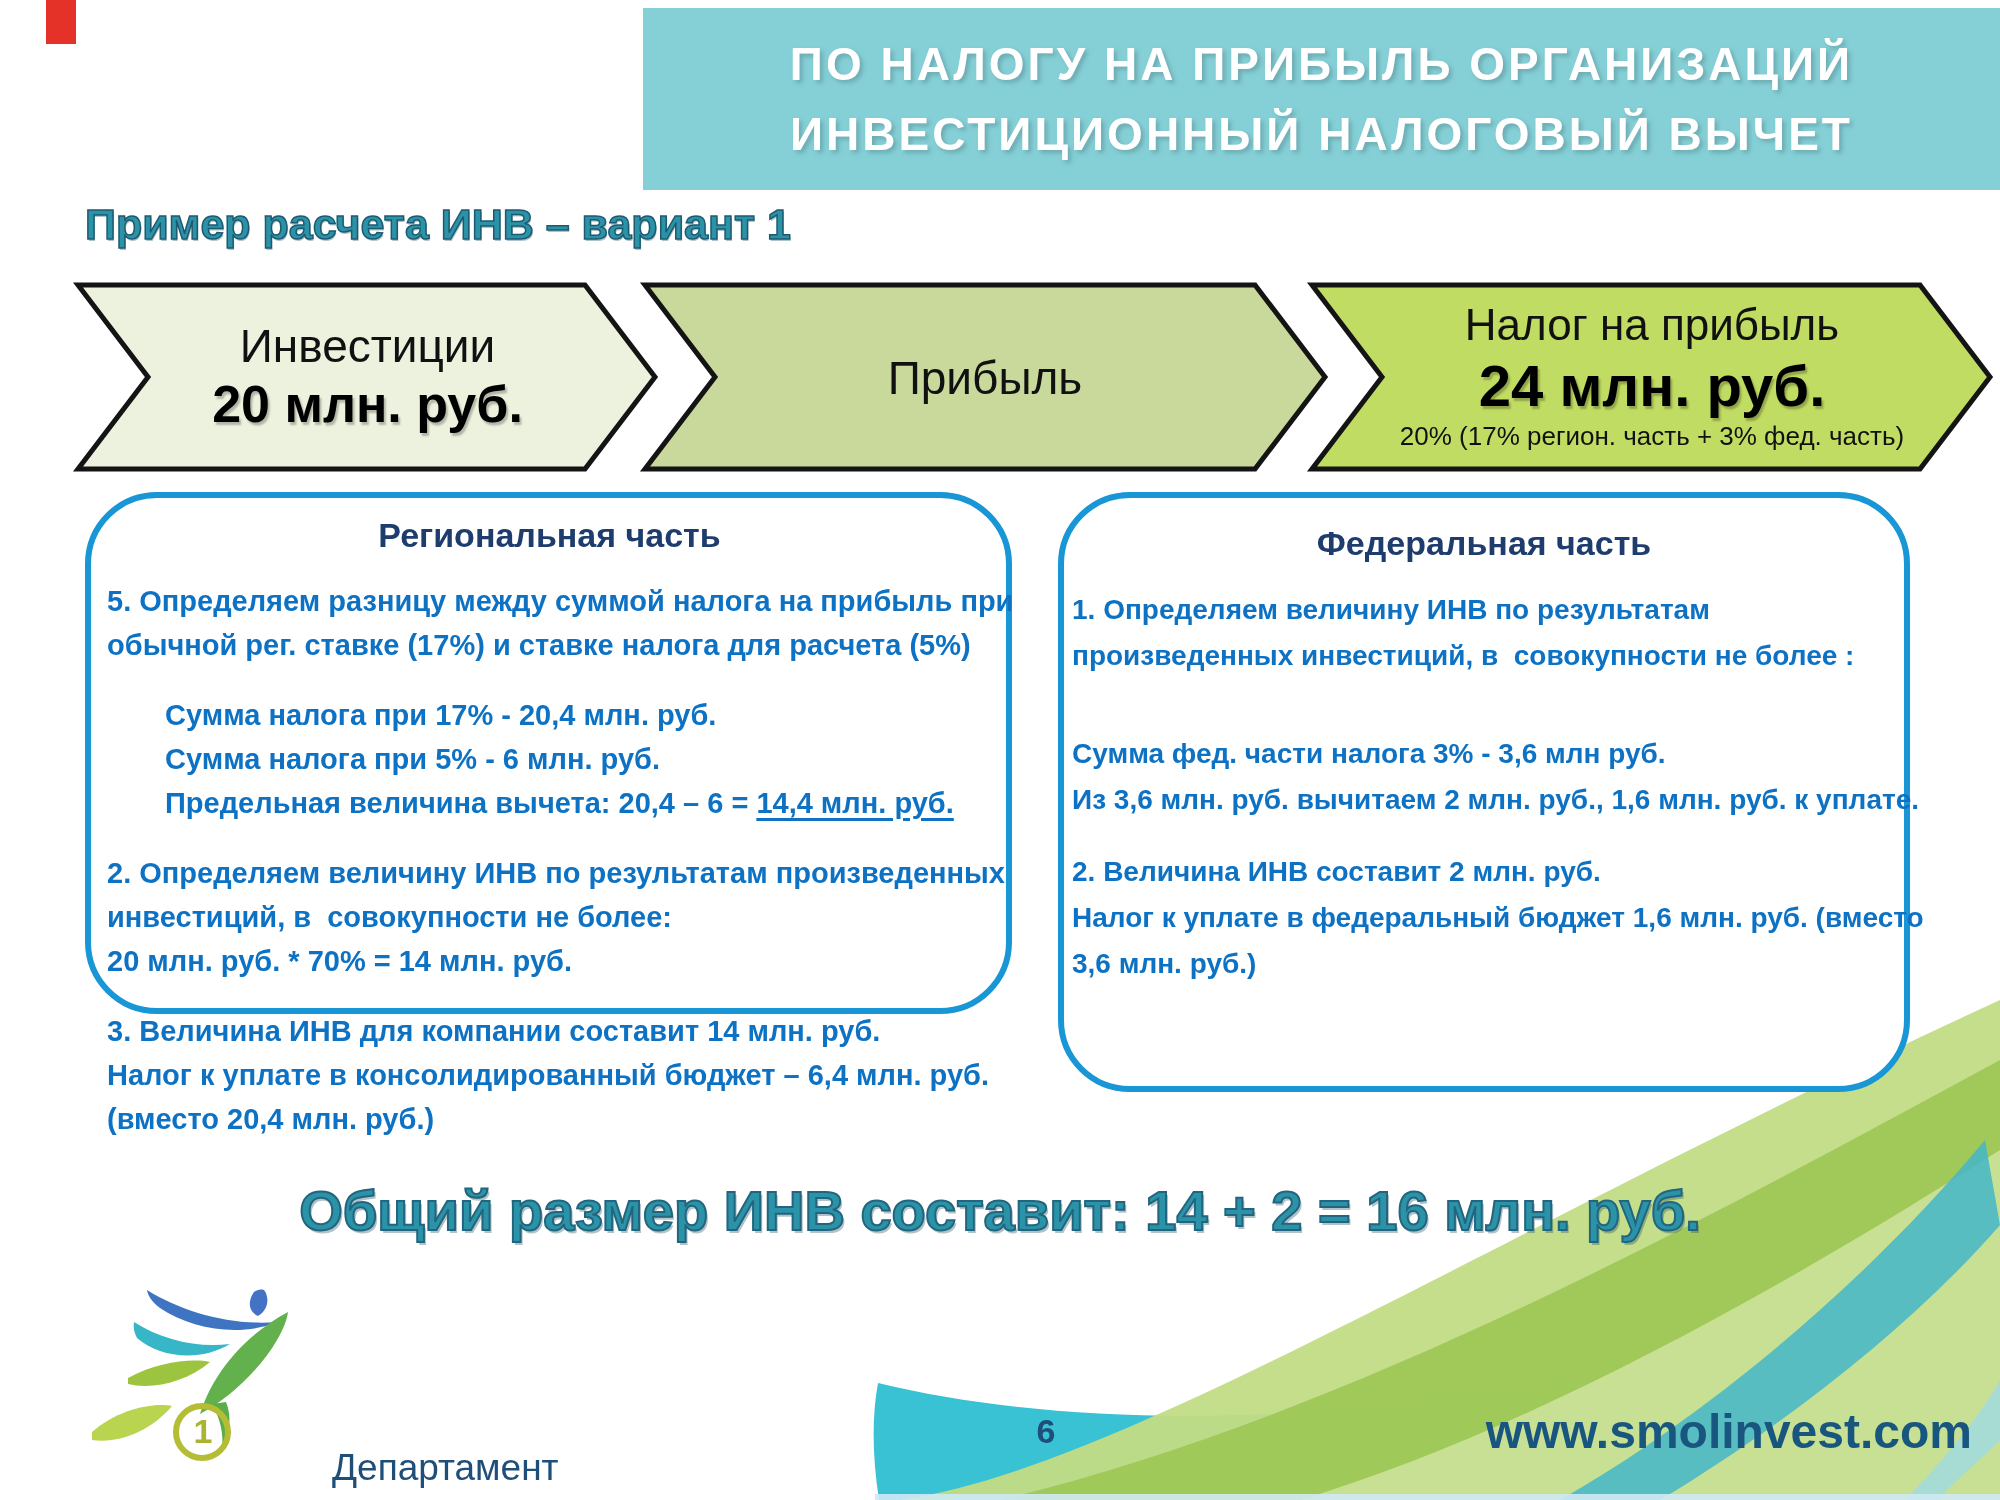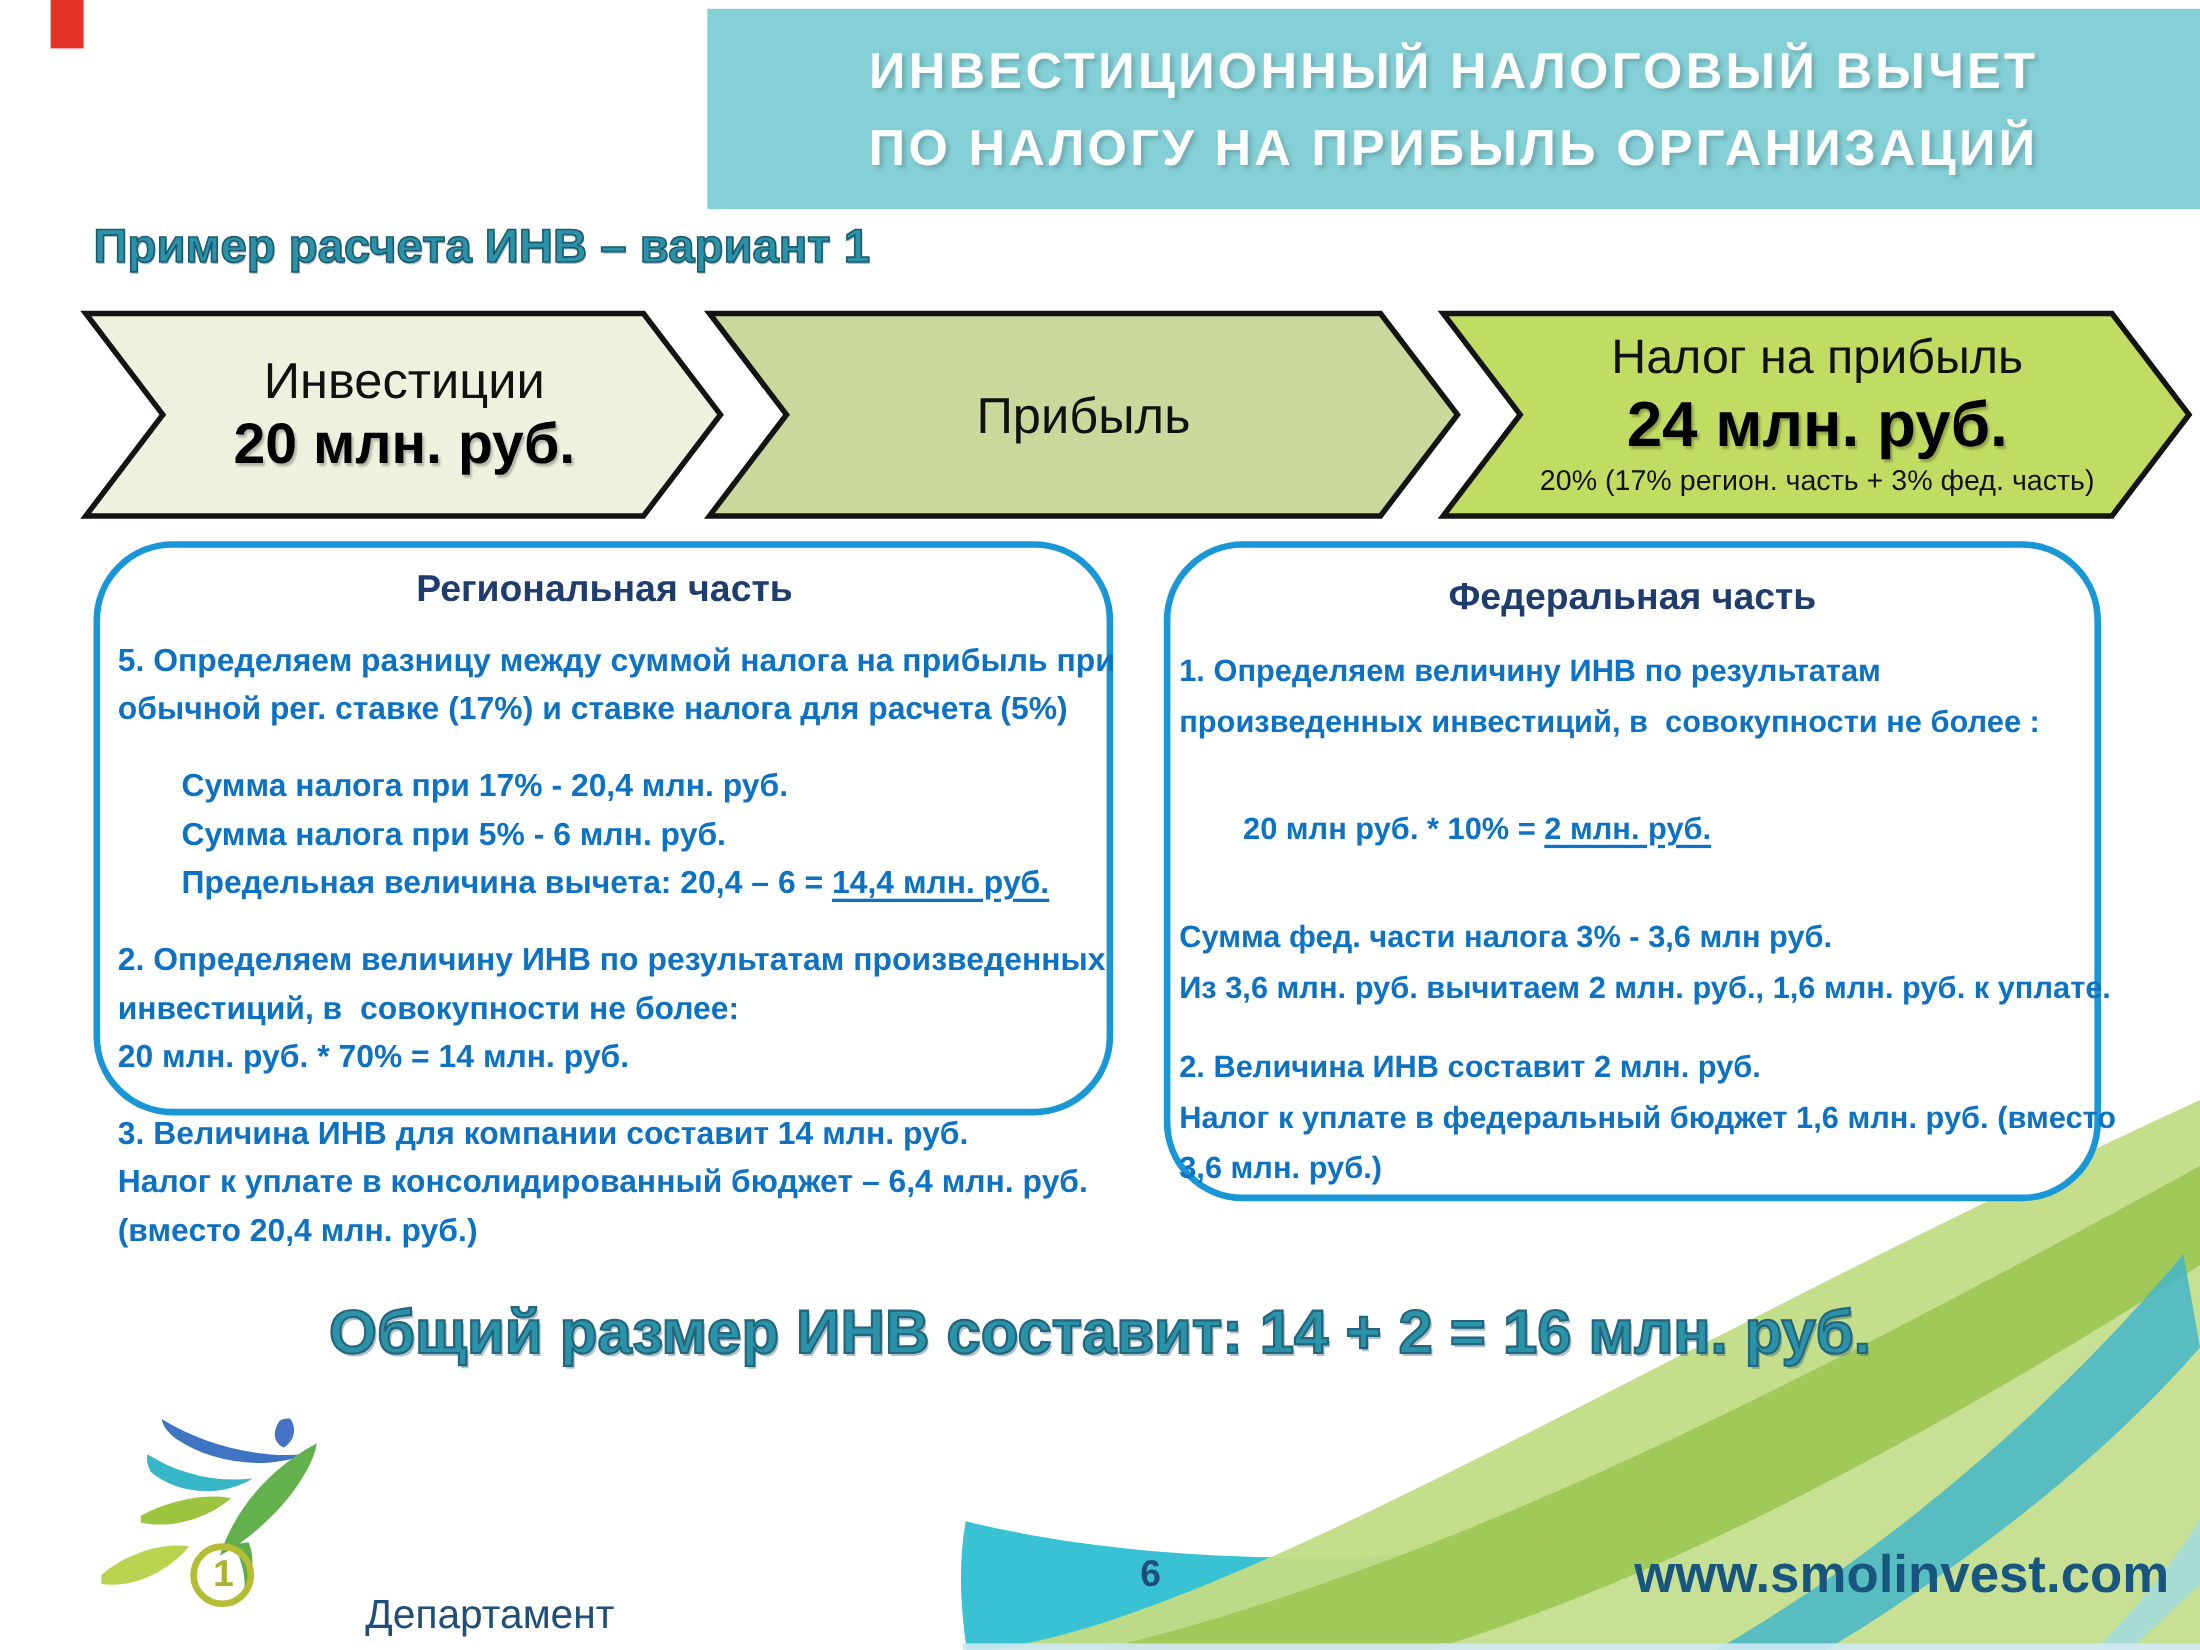--- a/index.html
+++ b/index.html
@@ -63,22 +63,22 @@
            color:var(--website_blue,#19567f);white-space:pre;}
 </style>
 </head>
 <body>
 
 <div class="slide">
 
   <div class="red-mark"></div>
 
   <div class="banner">
+    <div>ПО НАЛОГУ НА ПРИБЫЛЬ ОРГАНИЗАЦИЙ</div>
     <div>ИНВЕСТИЦИОННЫЙ НАЛОГОВЫЙ ВЫЧЕТ</div>
-    <div>ПО НАЛОГУ НА ПРИБЫЛЬ ОРГАНИЗАЦИЙ</div>
   </div>
 
   <div class="subtitle">Пример расчета ИНВ – вариант 1</div>
 
   <svg class="chev-svg" viewBox="60 278 1940 196">
     <polygon id="chev-poly-0" points="78,285 585,285 655,377 585,469 78,469 148,377" fill="#edf2de" stroke="#141414" stroke-width="5"></polygon>
     <polygon id="chev-poly-1" points="645,285 1255,285 1325,377 1255,469 645,469 715,377" fill="#c9d99b" stroke="#141414" stroke-width="5"></polygon>
     <polygon id="chev-poly-2" points="1312,285 1920,285 1990,377 1920,469 1312,469 1382,377" fill="#c1dc62" stroke="#141414" stroke-width="5"></polygon>
   </svg>
 
@@ -112,21 +112,20 @@
         <p class="line"><span>Налог к уплате в консолидированный бюджет – 6,4 млн. руб.</span></p>
         <p class="line"><span>(вместо 20,4 млн. руб.)</span></p>
       </div>
   </div>
 
   <div class="box fbox">
     <div class="box-title">Федеральная часть</div>
     <div class="box-body">
         <p class="line"><span>1. Определяем величину ИНВ по результатам</span></p>
         <p class="line"><span>произведенных инвестиций, в  совокупности не более :</span></p>
-        <p class="line indent gap-lg"><span>20 млн руб. * 10% = </span><span class="u">2 млн. руб.</span></p>
         <p class="line gap-lg"><span>Сумма фед. части налога 3% - 3,6 млн руб.</span></p>
         <p class="line"><span>Из 3,6 млн. руб. вычитаем 2 млн. руб., 1,6 млн. руб. к уплате.</span></p>
         <p class="line gap"><span>2. Величина ИНВ составит 2 млн. руб.</span></p>
         <p class="line"><span>Налог к уплате в федеральный бюджет 1,6 млн. руб. (вместо</span></p>
         <p class="line"><span>3,6 млн. руб.)</span></p>
       </div>
   </div>
 
   <div class="summary">Общий размер ИНВ составит: 14 + 2 = 16 млн. руб.</div>
 

